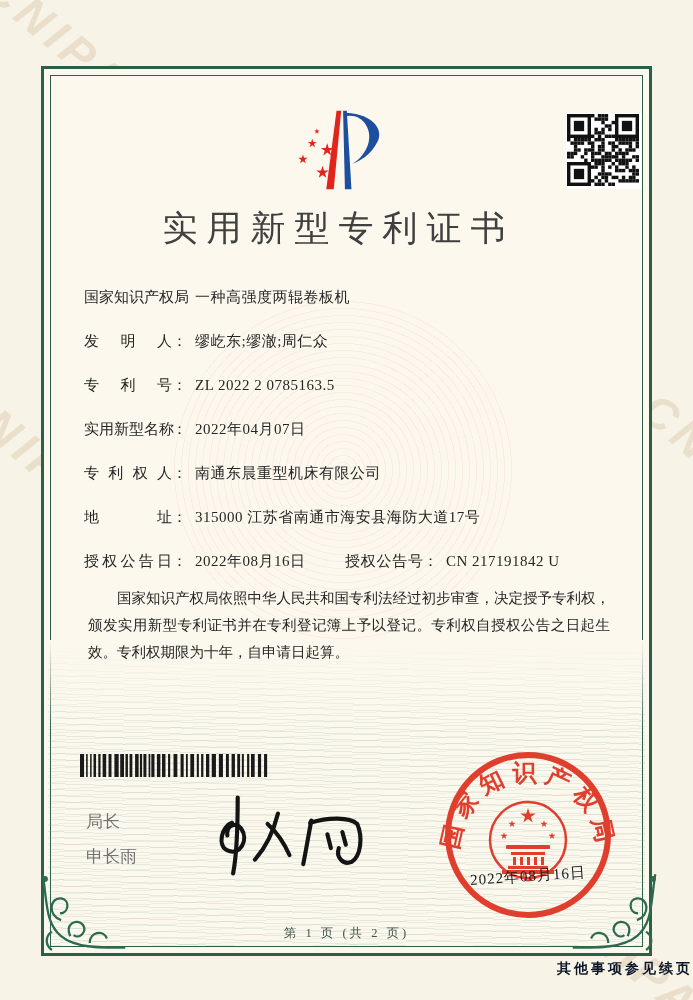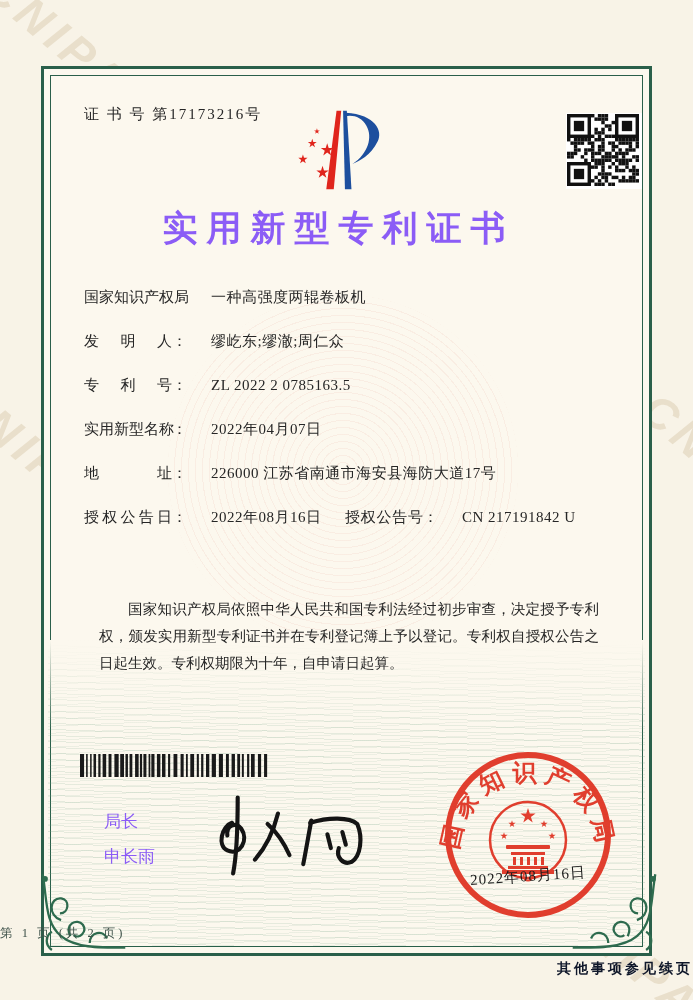--- a/index.html
+++ b/index.html
@@ -30,43 +30,43 @@
   .guilloche::after{content:"";position:absolute;left:0;top:0;right:0;height:90px;
     background:linear-gradient(#fcf8ee, rgba(252,248,238,0));}
   .rosette{position:absolute;left:168px;top:295px;width:350px;height:350px;border-radius:50%;
     background:repeating-radial-gradient(circle at 50% 50%, rgba(223,126,112,.09) 0 1px, transparent 1px 7px);
     z-index:1;}
   .cert-no{position:absolute;left:84px;top:105px;font-size:15px;letter-spacing:2px;z-index:2;}
   .logo{position:absolute;left:288px;top:102px;z-index:2;}
   .qr{position:absolute;left:566px;top:113px;width:74px;height:74px;background:#fff;
     padding:1px;z-index:2;}
   .title{position:absolute;left:0;right:16px;top:205px;text-align:center;
-    font-size:35px;font-weight:bold;letter-spacing:9px;color:#8b5cf6;z-index:2;}
+    font-size:35px;font-weight:normal;letter-spacing:9px;color:#404040;z-index:2;}
   .fields{position:absolute;left:84px;top:288px;right:48px;z-index:2;font-size:15px;}
   .frow{height:17px;margin-bottom:27px;white-space:nowrap;position:relative;}
   .flabel{display:inline-block;width:88px;text-align:justify;text-align-last:justify;vertical-align:top;}
   .fcolon{display:inline-block;margin-right:8px;}
-  .fvalue{letter-spacing:.5px;margin-left:16px;}
+  .fvalue{letter-spacing:.5px;}
   .fpair2{position:absolute;left:261px;top:0;}
   .fpair2 .flabel{width:78px;}
   .paras{position:absolute;left:84px;top:581px;width:530px;z-index:2;
     font-size:14.5px;line-height:27px;text-align:justify;}
-  .paras p{margin:15px;text-indent:2em;}
+  .paras p{margin:4px;text-indent:2em;}
   .barcode{position:absolute;left:80px;top:754px;z-index:2;}
-  .director{position:absolute;left:104px;top:810px;z-index:2;
-    font-family:"Liberation Sans","DejaVu Sans",sans-serif;font-size:17px;color:#8b5cf6;}
+  .director{position:absolute;left:86px;top:810px;z-index:2;
+    font-family:"Liberation Sans","DejaVu Sans",sans-serif;font-size:17px;color:#737373;}
   .director div{margin-bottom:12px;}
   .signature{position:absolute;left:196px;top:786px;z-index:3;}
   .seal{position:absolute;left:437px;top:748px;z-index:4;opacity:.93;}
   .seal-date{position:absolute;left:437px;top:867px;width:182px;z-index:5;
     font-size:15px;letter-spacing:1px;color:#1b1b1b;transform:rotate(-4deg);text-align:center;}
   .flourish{position:absolute;z-index:2;}
   .flourish.left{left:38px;top:872px;}
   .flourish.right{left:568px;top:872px;transform:scaleX(-1);}
-  .page-num{position:absolute;left:0;right:0;top:925px;
+  .page-num{position:absolute;left:0;right:0;top:925px;text-align:center;
     font-size:12.5px;letter-spacing:3px;color:#3f524a;z-index:2;}
   .note{position:absolute;left:0;right:0;top:960px;text-align:right;
     font-size:14px;letter-spacing:3px;color:#0f172a;font-weight:bold;z-index:2;}
 </style>
 </head>
 <body>
 
 <div class="page">
 
   <svg width="0" height="0" style="position:absolute">
@@ -81,21 +81,20 @@
   <div class="wm" style="left:-60px;top:420px">CNIPA</div>
   <div class="wm" style="left:628px;top:430px">CNIPA</div>
   <div class="wm" style="left:545px;top:930px">CNIPA</div>
 
   <div class="cert-outer">
     <div class="cert-inner"></div>
   </div>
   <div class="guilloche"></div>
   <div class="rosette"></div>
 
-  <div class="cert-no">证 书 号 第17173216号</div>
 
   <svg class="logo" width="140" height="96" viewBox="0 0 150 100">
     <g fill="#e0251c">
       <use href="#st" transform="translate(31,30) scale(.32)"></use>
       <use href="#st" transform="translate(26,43) scale(.5)"></use>
       <use href="#st" transform="translate(42,50) scale(.72)"></use>
       <use href="#st" transform="translate(16,60) scale(.52)"></use>
       <use href="#st" transform="translate(37,74) scale(.7)"></use>
       <polygon points="52,8 57,8 49,92 41,92"></polygon>
     </g>
@@ -288,21 +287,24 @@
     <div class="frow">
       <span class="flabel">发明人</span><span class="fcolon">：</span><span class="fvalue">缪屹东;缪澈;周仁众</span>
     </div>
     <div class="frow">
       <span class="flabel">专利号</span><span class="fcolon">：</span><span class="fvalue">ZL 2022 2 0785163.5</span>
     </div>
     <div class="frow">
       <span class="flabel">实用新型名称</span><span class="fcolon">：</span><span class="fvalue">2022年04月07日</span>
     </div>
     <div class="frow">
-      <span class="flabel">地址</span><span class="fcolon">：</span><span class="fvalue">226000 江苏省南通市海安县海防大道17号</span>
+      <span class="flabel">专利权人</span><span class="fcolon">：</span><span class="fvalue">南通东晨重型机床有限公司</span>
+    </div>
+    <div class="frow">
+      <span class="flabel">地址</span><span class="fcolon">：</span><span class="fvalue">315000 江苏省南通市海安县海防大道17号</span>
     </div>
     <div class="frow">
       <span class="flabel">授权公告日</span><span class="fcolon">：</span><span class="fvalue">2022年08月16日</span>
       <span class="fpair2">
         <span class="flabel">授权公告号</span><span class="fcolon">：</span><span class="fvalue">CN 217191842 U</span>
       </span>
     </div>
   </div>
 
   <div class="paras">

